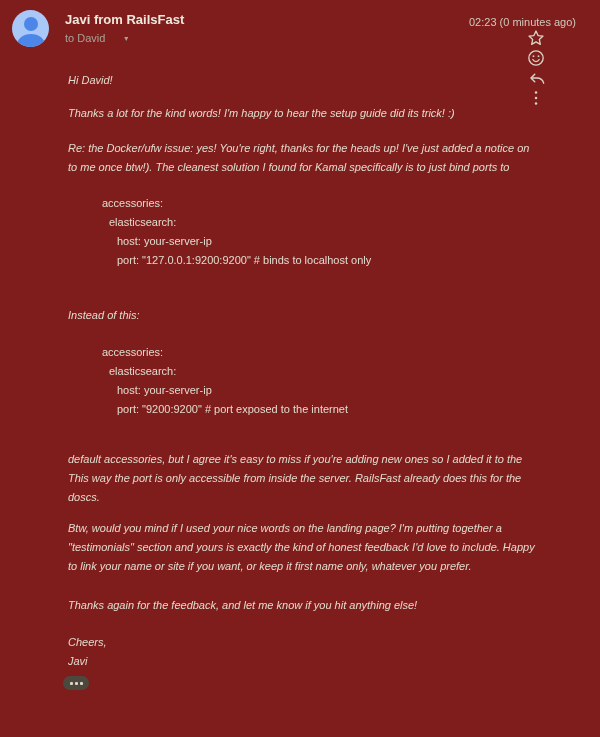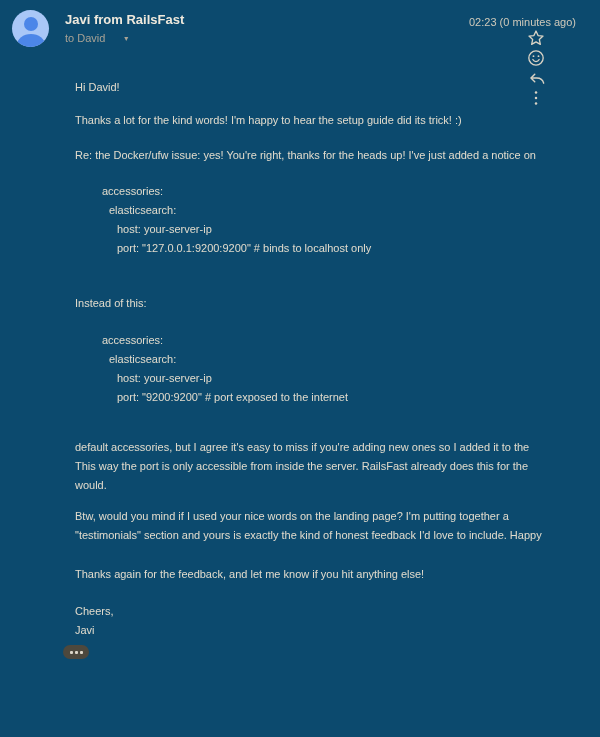--- a/index.html
+++ b/index.html
@@ -3,21 +3,21 @@
 <meta charset="utf-8">
 <style>
   * { margin: 0; padding: 0; box-sizing: border-box; }
   html, body { background: #3A372E; }
   body {
     width: 600px; height: 737px;
     font-family: "Liberation Sans", "DejaVu Sans", sans-serif;
     color: #E1DBCC;
     overflow: hidden;
   }
-  .email-card { width: 600px; height: 737px; background: #0c4a6e; }
+  .email-card { width: 600px; height: 737px; background: #7f1d1d; }
 
   
   .email-header {
     display: flex; align-items: flex-start;
     padding: 10px 14px 9px 12px; height: 56px;
   }
   .avatar {
     width: 37px; height: 37px; border-radius: 50%;
     background: #A9C7F7; position: relative; overflow: hidden;
     flex: 0 0 auto; cursor: pointer;
@@ -43,21 +43,21 @@
   .time { font-size: 11px; color: #CFC9BA; white-space: nowrap; margin-right: 10px; }
   .iconbtn {
     background: none; border: none; cursor: pointer;
     width: 20px; height: 20px; padding: 0; margin-left: 18px;
     display: flex; align-items: center; justify-content: center;
   }
   .iconbtn svg { display: block; }
 
   
   .email-body { padding: 10px 10px 14px 63px; font-size: 11px; line-height: 19px; }
-  .para { margin: 12px; }
+  .para { margin: 5px; font-style: italic; }
   .para div, .code div { white-space: nowrap; }
   .mb-sm  { margin-bottom: 14px; }
   .mb-md  { margin-bottom: 16px; }
   .mb-md2 { margin-bottom: 17px; }
   .mb-md3 { margin-bottom: 18px; }
   .mb-lg  { margin-bottom: 20px; }
   .mb-xl  { margin-bottom: 31px; }
   .mb-xxl { margin-bottom: 36px; }
   .mb-xs  { margin-bottom: 12px; }
   .mb-tiny{ margin-bottom: 5px; }
@@ -119,42 +119,44 @@
         </svg>
       </button>
     </div>
   </header>
 
   <div class="email-body">
     <div class="para mb-sm">Hi David!</div>
     <div class="para mb-md">Thanks a lot for the kind words! I'm happy to hear the setup guide did its trick! :)</div>
     <div class="para mb-md2">
         <div>Re: the Docker/ufw issue: yes! You're right, thanks for the heads up! I've just added a notice on</div>
+        <div>to me once btw!). The cleanest solution I found for Kamal specifically is to just bind ports to</div>
       </div>
     <div class="code mb-xxl">
         <div>accessories:</div>
         <div style="padding-left: 7px;">elasticsearch:</div>
         <div style="padding-left: 15px;">host: your-server-ip</div>
         <div style="padding-left: 15px;">port: "127.0.0.1:9200:9200"  # binds to localhost only</div>
       </div>
     <div class="para mb-md3">Instead of this:</div>
     <div class="code mb-xl">
         <div>accessories:</div>
         <div style="padding-left: 7px;">elasticsearch:</div>
         <div style="padding-left: 15px;">host: your-server-ip</div>
         <div style="padding-left: 15px;">port: "9200:9200"  # port exposed to the internet</div>
       </div>
     <div class="para mb-xs">
         <div>default accessories, but I agree it's easy to miss if you're adding new ones so I added it to the</div>
         <div>This way the port is only accessible from inside the server. RailsFast already does this for the</div>
-        <div>would.</div>
+        <div>doscs.</div>
       </div>
     <div class="para mb-lg">
         <div>Btw, would you mind if I used your nice words on the landing page? I'm putting together a</div>
         <div>"testimonials" section and yours is exactly the kind of honest feedback I'd love to include. Happy</div>
+        <div>to link your name or site if you want, or keep it first name only, whatever you prefer.</div>
       </div>
     <div class="para mb-md3">Thanks again for the feedback, and let me know if you hit anything else!</div>
     <div class="para mb-tiny">
         <div>Cheers,</div>
         <div>Javi</div>
       </div>
     <button class="trimmed-btn">
       <span class="dot"></span>
       <span class="dot"></span>
       <span class="dot"></span>

